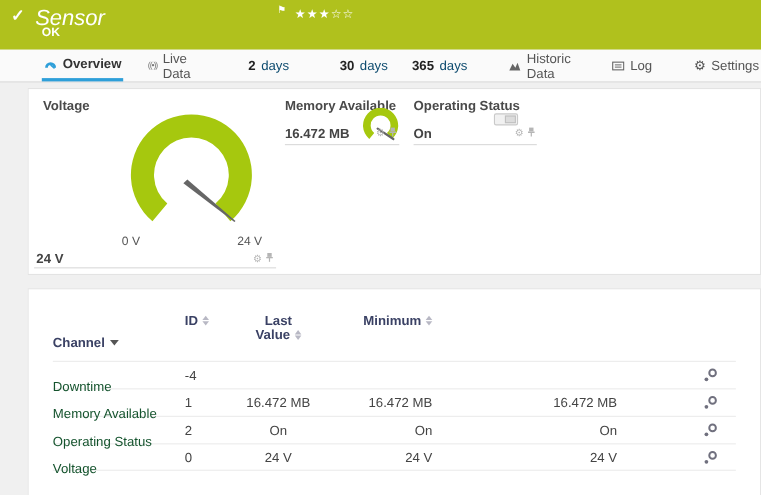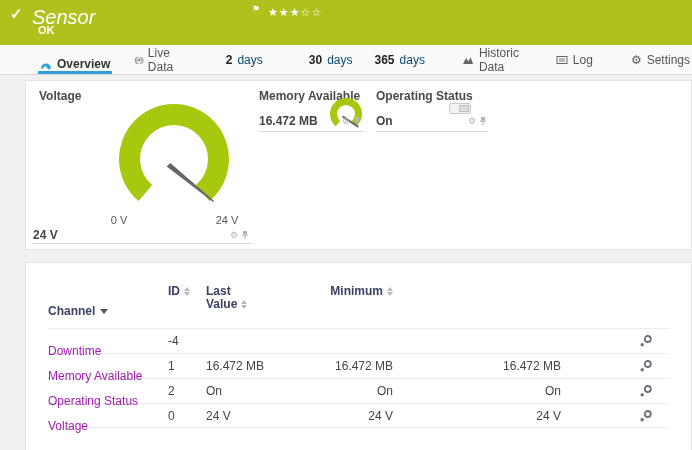--- a/index.html
+++ b/index.html
@@ -14,21 +14,21 @@
   .hdr .flag { position:absolute; left:252px; top:4px; font-size:9px; }
   .hdr .stars { position:absolute; left:268px; top:6px; font-size:11px; letter-spacing:1px; cursor:pointer; }
   .hdr .status { position:absolute; left:38px; top:24px; font-size:11px; font-weight:bold; }
 
   
   .tabs { height:30px; background:#fafafa; border-bottom:1px solid #d8d8d8;
     display:flex; align-items:stretch; padding-left:38px; font-size:12px; color:#555; }
   .tab { display:flex; align-items:center; gap:5px; cursor:pointer; padding:0 2px; position:relative; }
   .tab .num { font-weight:bold; color:#222; }
   .tab .days { color:#0c4a6e; }
-  .tab.active { border-bottom:3px solid #2e9fd9;align-items:flex-end; }
+  .tab.active { border-bottom:3px solid #2e9fd9; }
   .tab.active .lbl { color:#333; font-weight:bold; }
   .tab .ticon { display:inline-flex; align-items:center; }
   .broadcast { font-size:8px; color:#777; letter-spacing:-1px; }
   .gearchar { font-size:12px; color:#555; line-height:1; }
 
   
   .card { background:#fff; border:1px solid #e3e3e3; margin-left:25px; }
   .card1 { margin-top:5px; height:170px; position:relative; }
   .card2 { margin-top:12px; height:190px; }
 
@@ -62,27 +62,27 @@
   .pop .miniicons { position:absolute; right:1px; bottom:1px; }
 
   .pin { display:inline-block; cursor:pointer; }
 
   
   .tbl { margin:0 22px; padding-top:22px; font-size:12px; }
   .trow, .throw { display:flex; align-items:center; }
   .throw { align-items:flex-start; padding-bottom:10px; color:#3a4164; font-weight:bold; line-height:13px; }
   .c-ch  { width:120px; text-align:left;margin-top:20px; }
   .c-id  { width:38px;  text-align:left; }
-  .c-la  { width:94px;  }
+  .c-la  { width:94px;  text-align:center; }
   .c-mi  { width:93px;  text-align:right; }
   .c-ma  { width:168px; text-align:right; }
   .c-ic  { flex:1; display:flex; justify-content:flex-end; padding-right:16px; }
   .trow { height:25px; border-top:1px solid #ececec; color:#444; }
   .trow:last-child { border-bottom:1px solid #ececec; }
-  .trow .c-ch { color:#a21caf; }
+  .trow .c-ch { color:#14532d; }
   .sort { display:inline-block; vertical-align:middle; margin-left:4px; }
   .sort i { display:block; width:0; height:0; border-left:3px solid transparent; border-right:3px solid transparent; }
   .sort .up { border-bottom:4px solid #b8b8c4; margin-bottom:1px; }
   .sort .dn { border-top:4px solid #b8b8c4; }
   .desc { display:inline-block; vertical-align:middle; margin-left:5px;
     width:0; height:0; border-left:4px solid transparent; border-right:4px solid transparent;
     border-top:5px solid #555; }
   .chset { cursor:pointer; display:inline-flex; }
 </style>
 </head>

